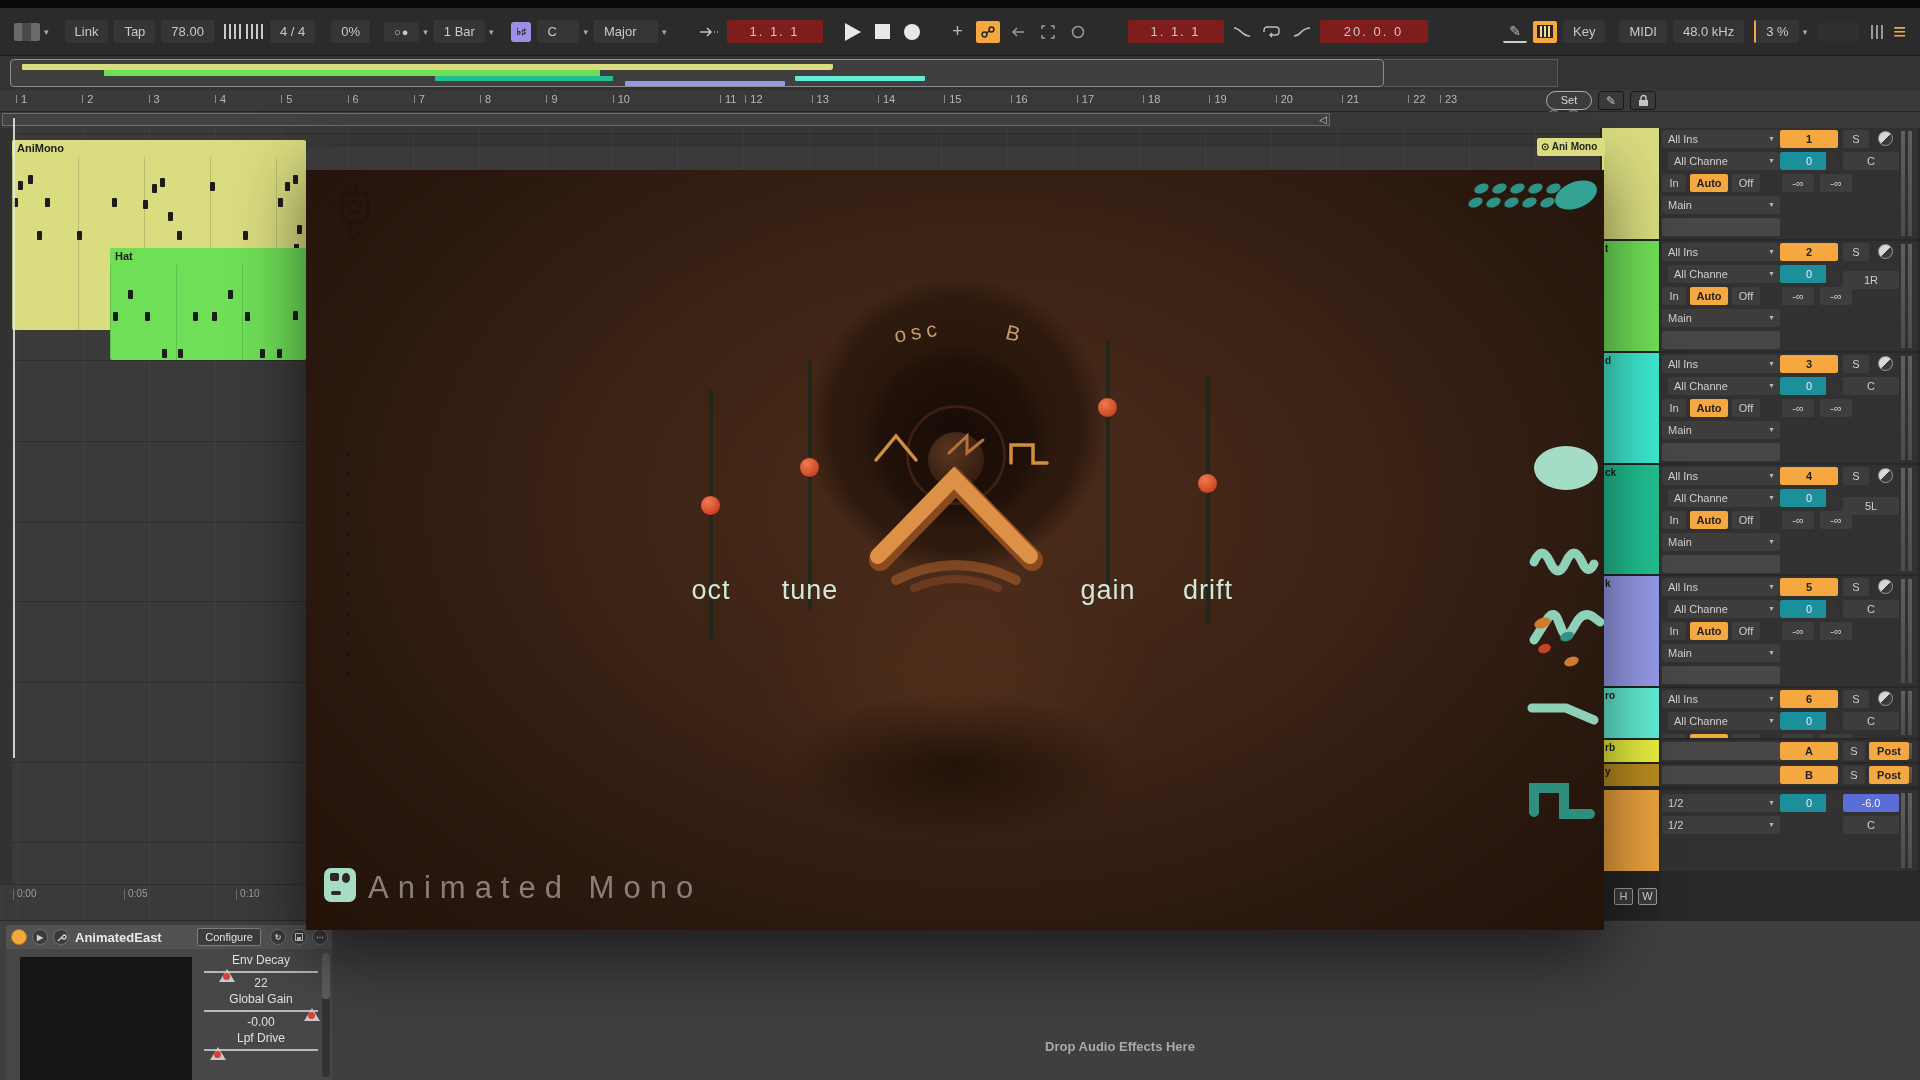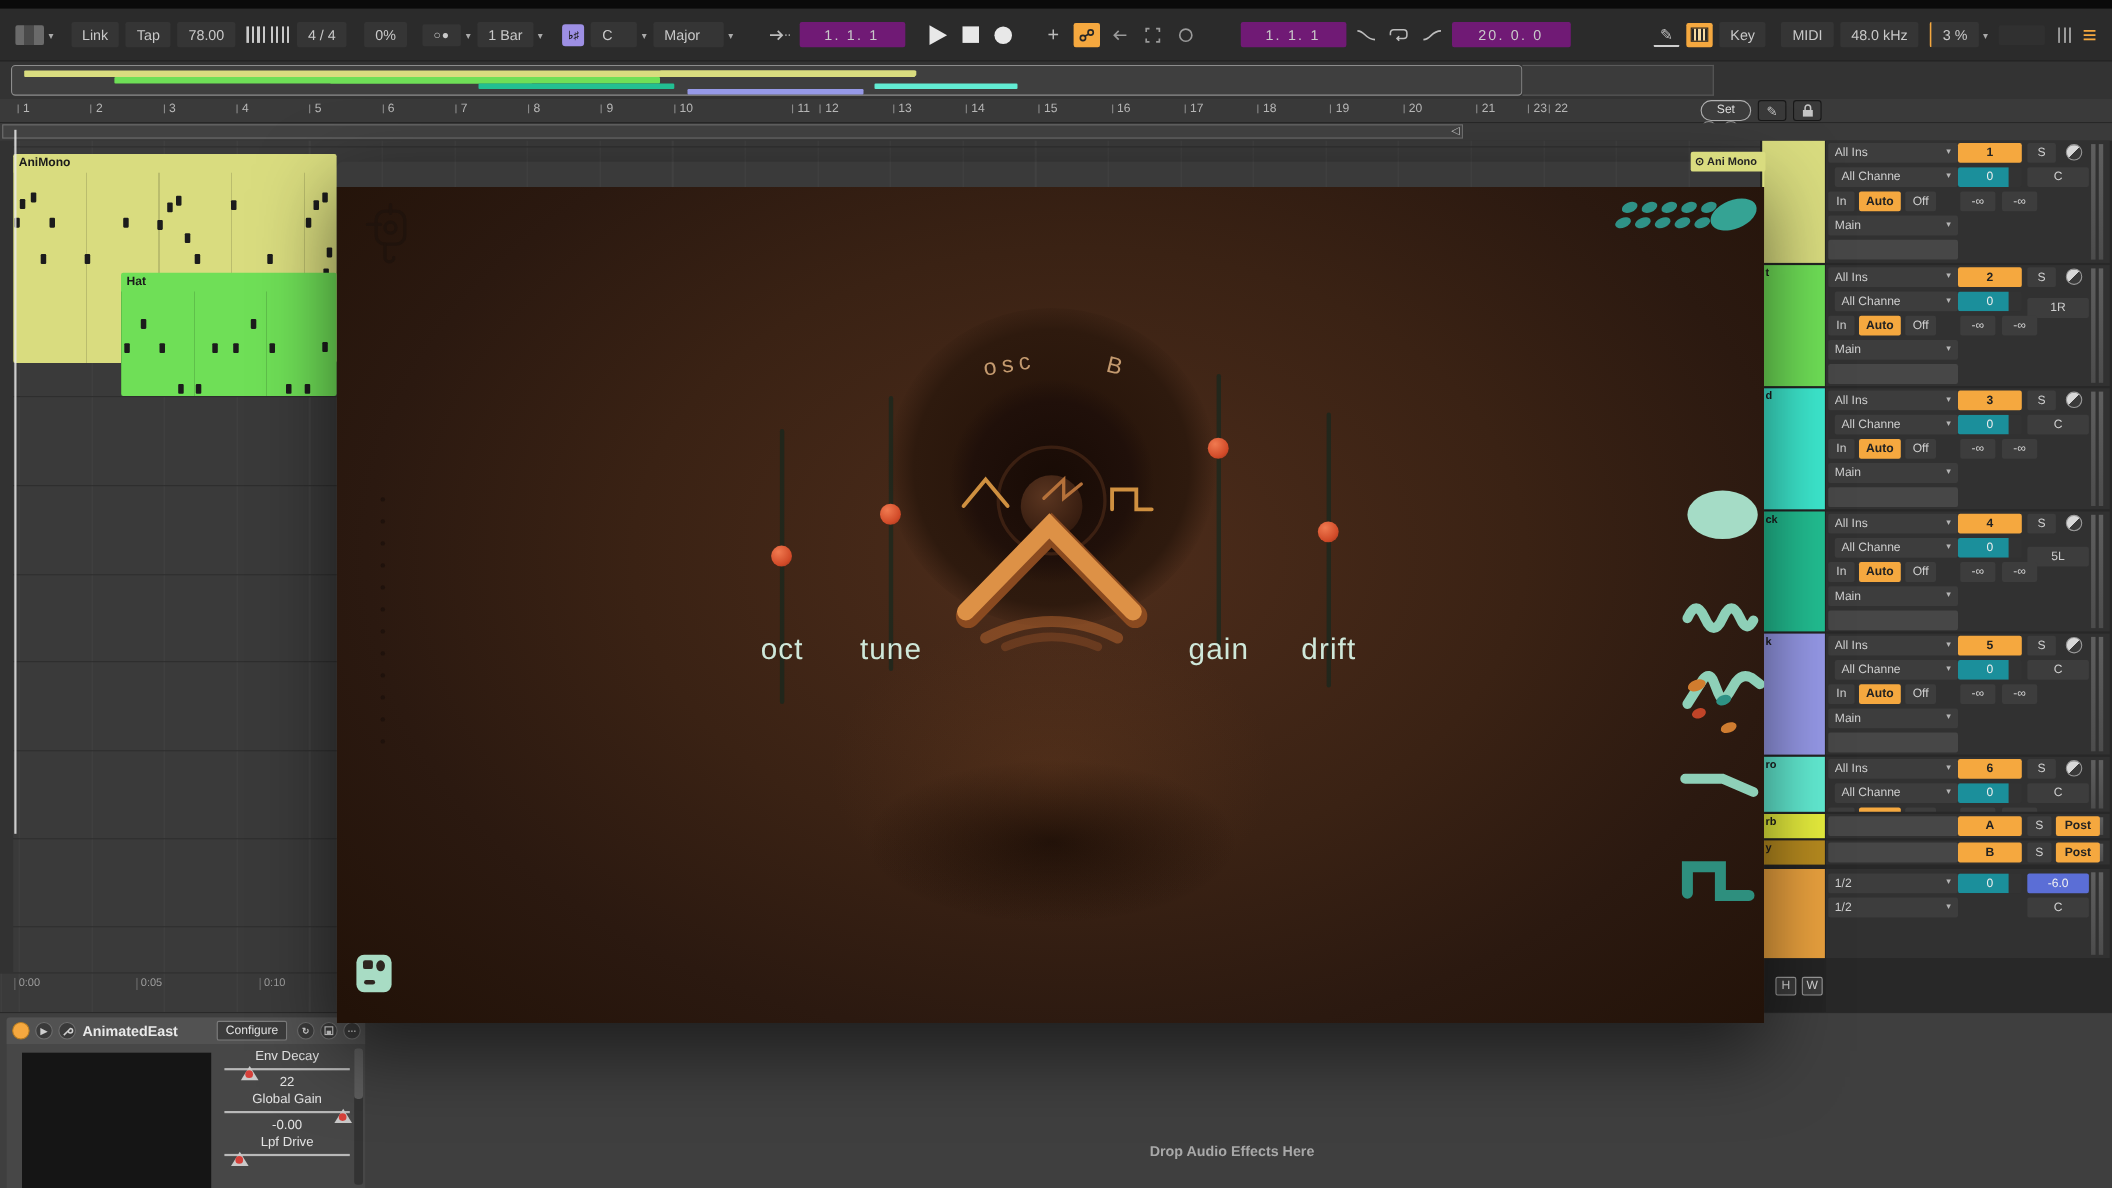--- a/index.html
+++ b/index.html
@@ -5,21 +5,21 @@
   * { margin:0; padding:0; box-sizing:border-box; }
   html,body { width:1920px; height:1080px; background:#222; }
   body { font-family:"Liberation Sans", sans-serif; }
   #root { position:relative; width:1920px; height:1080px; background:#3c3c3c; overflow:hidden; }
 
   
   #topblack { position:absolute; left:0; top:0; width:1920px; height:8px; background:#0a0a0a; }
   #toolbar { position:absolute; left:0; top:8px; width:1920px; height:48px; background:#2b2b2b;
              border-bottom:1px solid #1e1e1e; display:flex; align-items:center; color:#c9c9c9; font-size:13px; }
   .tbox { background:#353535; border-radius:2px; padding:4px 10px; margin-left:6px; white-space:nowrap; }
-  .tnum { letter-spacing:2px; background:#701a75; }
+  .tnum { letter-spacing:2px; background:#7f1d1d; }
   .tarrow { font-size:9px; color:#aaa; margin-left:4px; }
   .winchip { width:26px; height:18px; margin-left:14px; background:linear-gradient(90deg,#6a6a6a 0 8px,#4a4a4a 8px 17px,#6a6a6a 17px); border-radius:2px; }
   .metro { width:18px; height:15px; background:repeating-linear-gradient(90deg,#c9c9c9 0 2px,transparent 2px 5px); margin-left:10px; }
   .qicon { font-size:11px; letter-spacing:1px; }
   .scalechip { width:20px; height:20px; background:#9d8fe4; color:#1d1d1d; border-radius:3px; margin-left:18px;
                display:flex; align-items:center; justify-content:center; font-size:10px; font-weight:bold; }
   .transport { display:flex; align-items:center; gap:14px; margin-left:22px; }
   .play { width:0; height:0; border-left:16px solid #e8e8e8; border-top:9px solid transparent; border-bottom:9px solid transparent; }
   .stopsq { width:15px; height:15px; background:#e8e8e8; }
   .reccirc { width:16px; height:16px; background:#e8e8e8; border-radius:50%; }
@@ -267,21 +267,21 @@
       <span class="barnum" style="left: 816.6px;">13</span>
       <span class="barnum" style="left: 882.9px;">14</span>
       <span class="barnum" style="left: 949.2px;">15</span>
       <span class="barnum" style="left: 1015.5px;">16</span>
       <span class="barnum" style="left: 1081.8px;">17</span>
       <span class="barnum" style="left: 1148.1px;">18</span>
       <span class="barnum" style="left: 1214.4px;">19</span>
       <span class="barnum" style="left: 1280.7px;">20</span>
       <span class="barnum" style="left: 1347px;">21</span>
       <span class="barnum" style="left: 1413.3px;">22</span>
-      <span class="barnum" style="left: 1394px;">23</span>
+      <span class="barnum" style="left: 1445px;">23</span>
     </div>
   <div id="scrubrow">
     <span id="playmark">▷</span>
     <div id="loopbar">
       <span id="loopend">◁</span>
     </div>
   </div>
 
   <div id="arrange">
       <div class="lanediv" style="top:5px;"></div>
@@ -624,20 +624,21 @@
           <div style="position:absolute;left:40px;top:462px;width:4px;height:4px;border-radius:50%;background:#1f120c;"></div>
           <div style="position:absolute;left:40px;top:482px;width:4px;height:4px;border-radius:50%;background:#1f120c;"></div>
           <div style="position:absolute;left:40px;top:502px;width:4px;height:4px;border-radius:50%;background:#1f120c;"></div>
         </div>
 
       <div id="brandlogo">
         <i style="left:6px;top:5px;width:9px;height:8px;"></i>
           <i style="left:18px;top:5px;width:8px;height:10px;border-radius:50%;"></i>
           <i style="left:7px;top:23px;width:10px;height:4px;"></i>
       </div>
+      <div id="brand">Animated Mono</div>
     <div class="vslider" style="left:403px;top:220px;height:250px;"></div>
         <div class="ball" style="left:395px;top:326px;"></div>
         <div class="plabel" style="left:405px;top:405px;">oct</div>
         <div class="vslider" style="left:502px;top:190px;height:250px;"></div>
         <div class="ball" style="left:494px;top:288px;"></div>
         <div class="plabel" style="left:504px;top:405px;">tune</div>
         <div class="vslider" style="left:800px;top:170px;height:250px;"></div>
         <div class="ball" style="left:792px;top:228px;"></div>
         <div class="plabel" style="left:802px;top:405px;">gain</div>
         <div class="vslider" style="left:900px;top:205px;height:250px;"></div>

